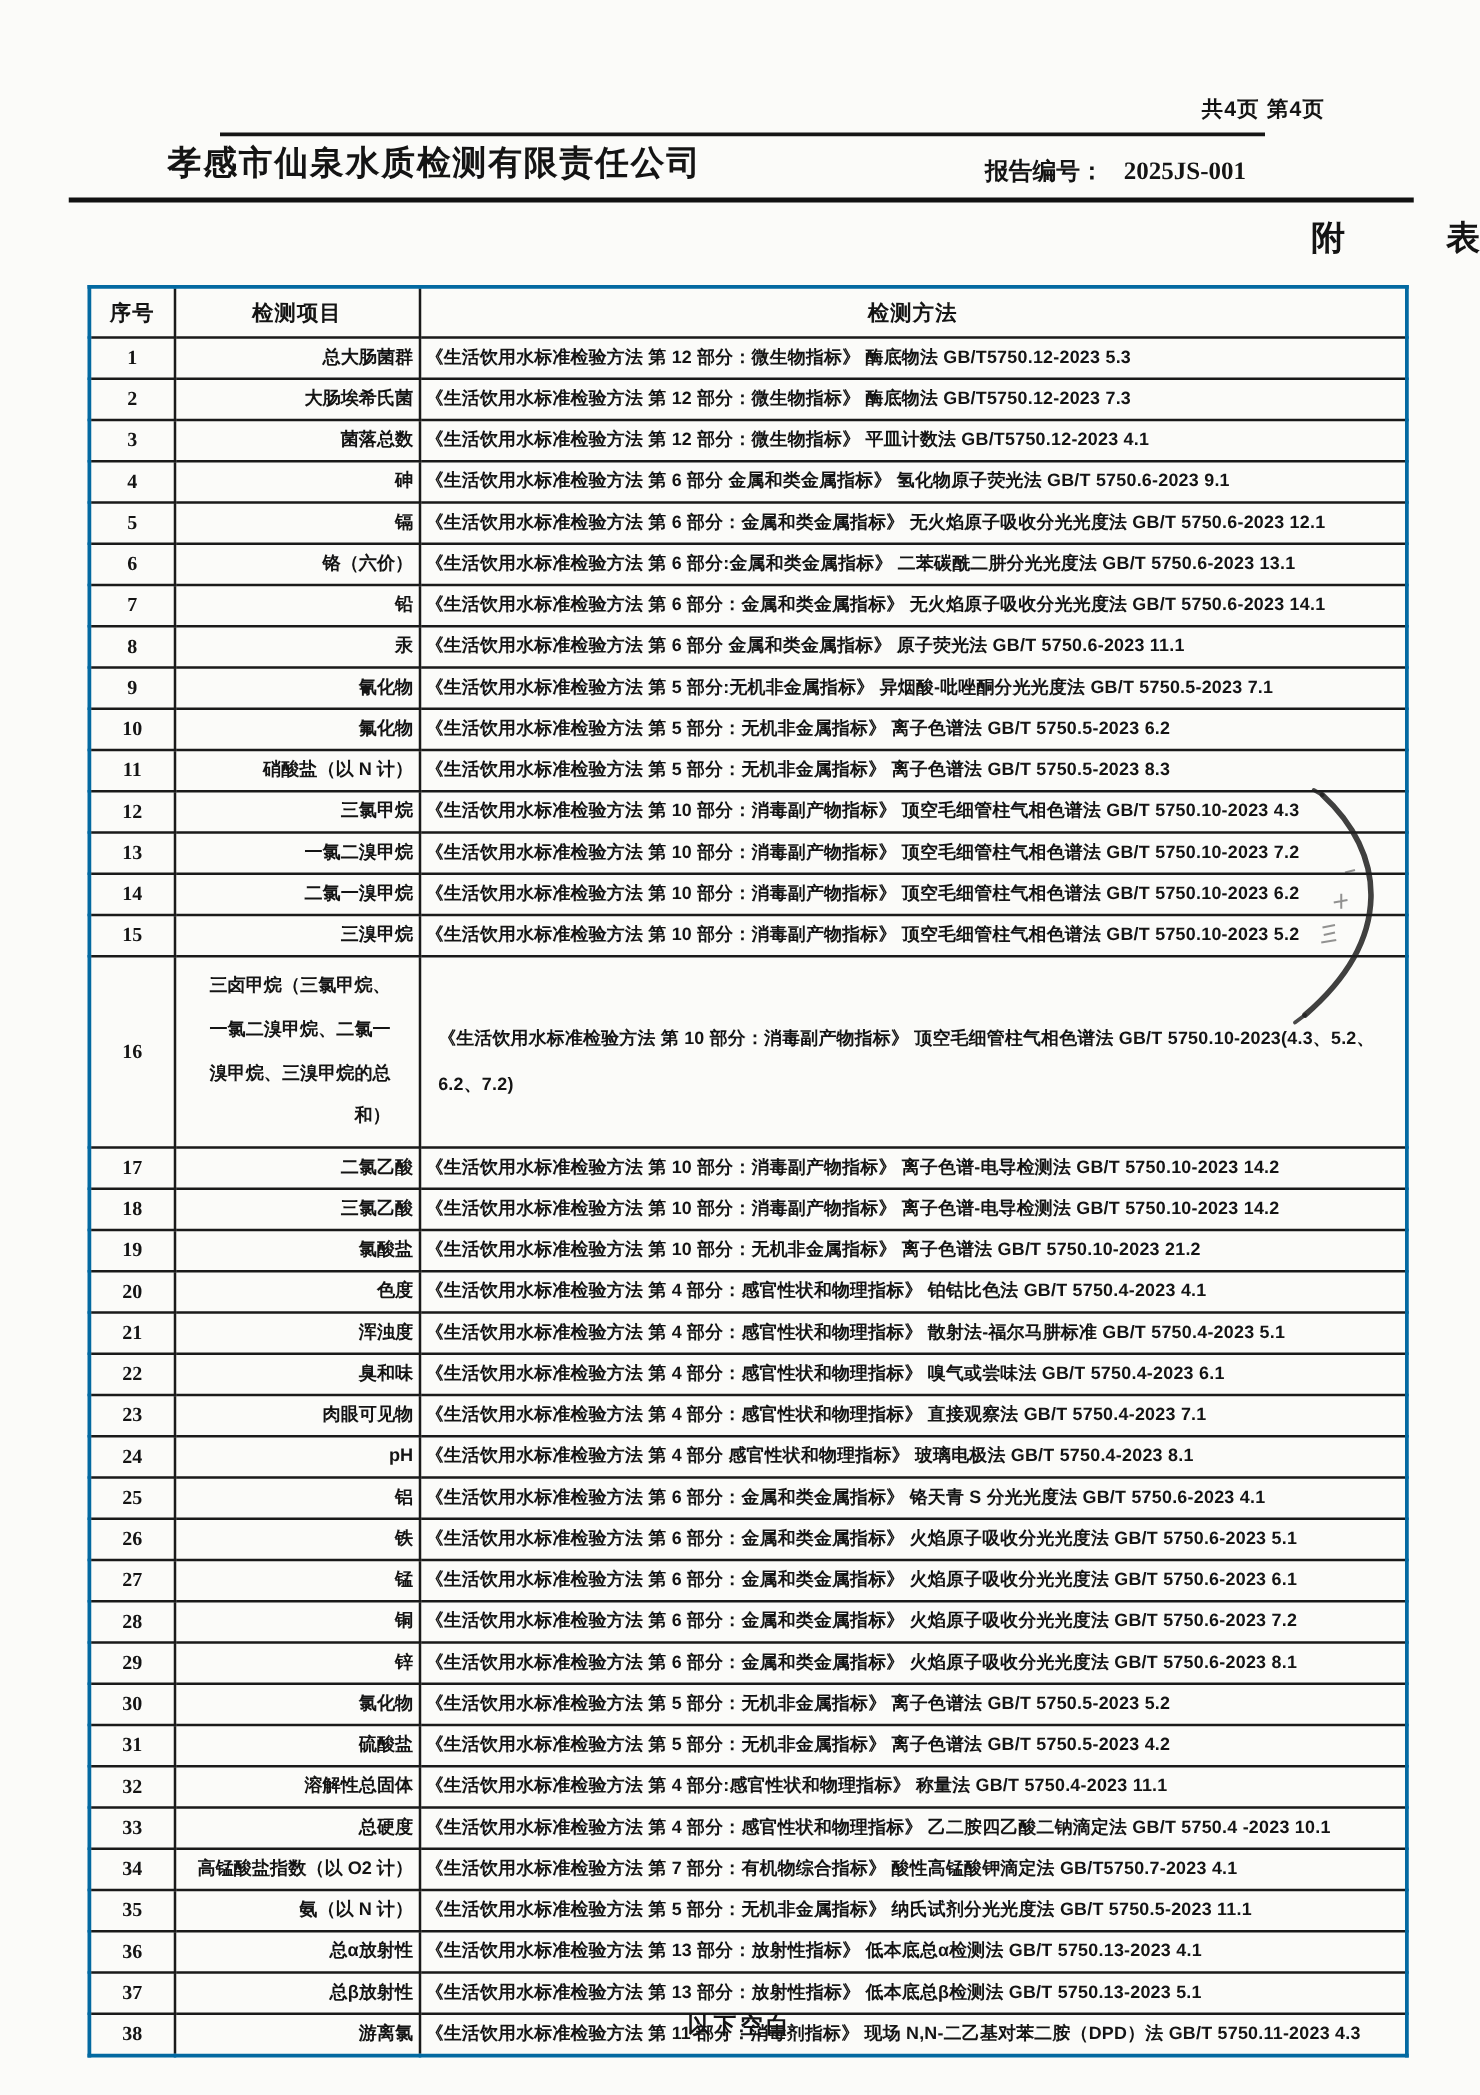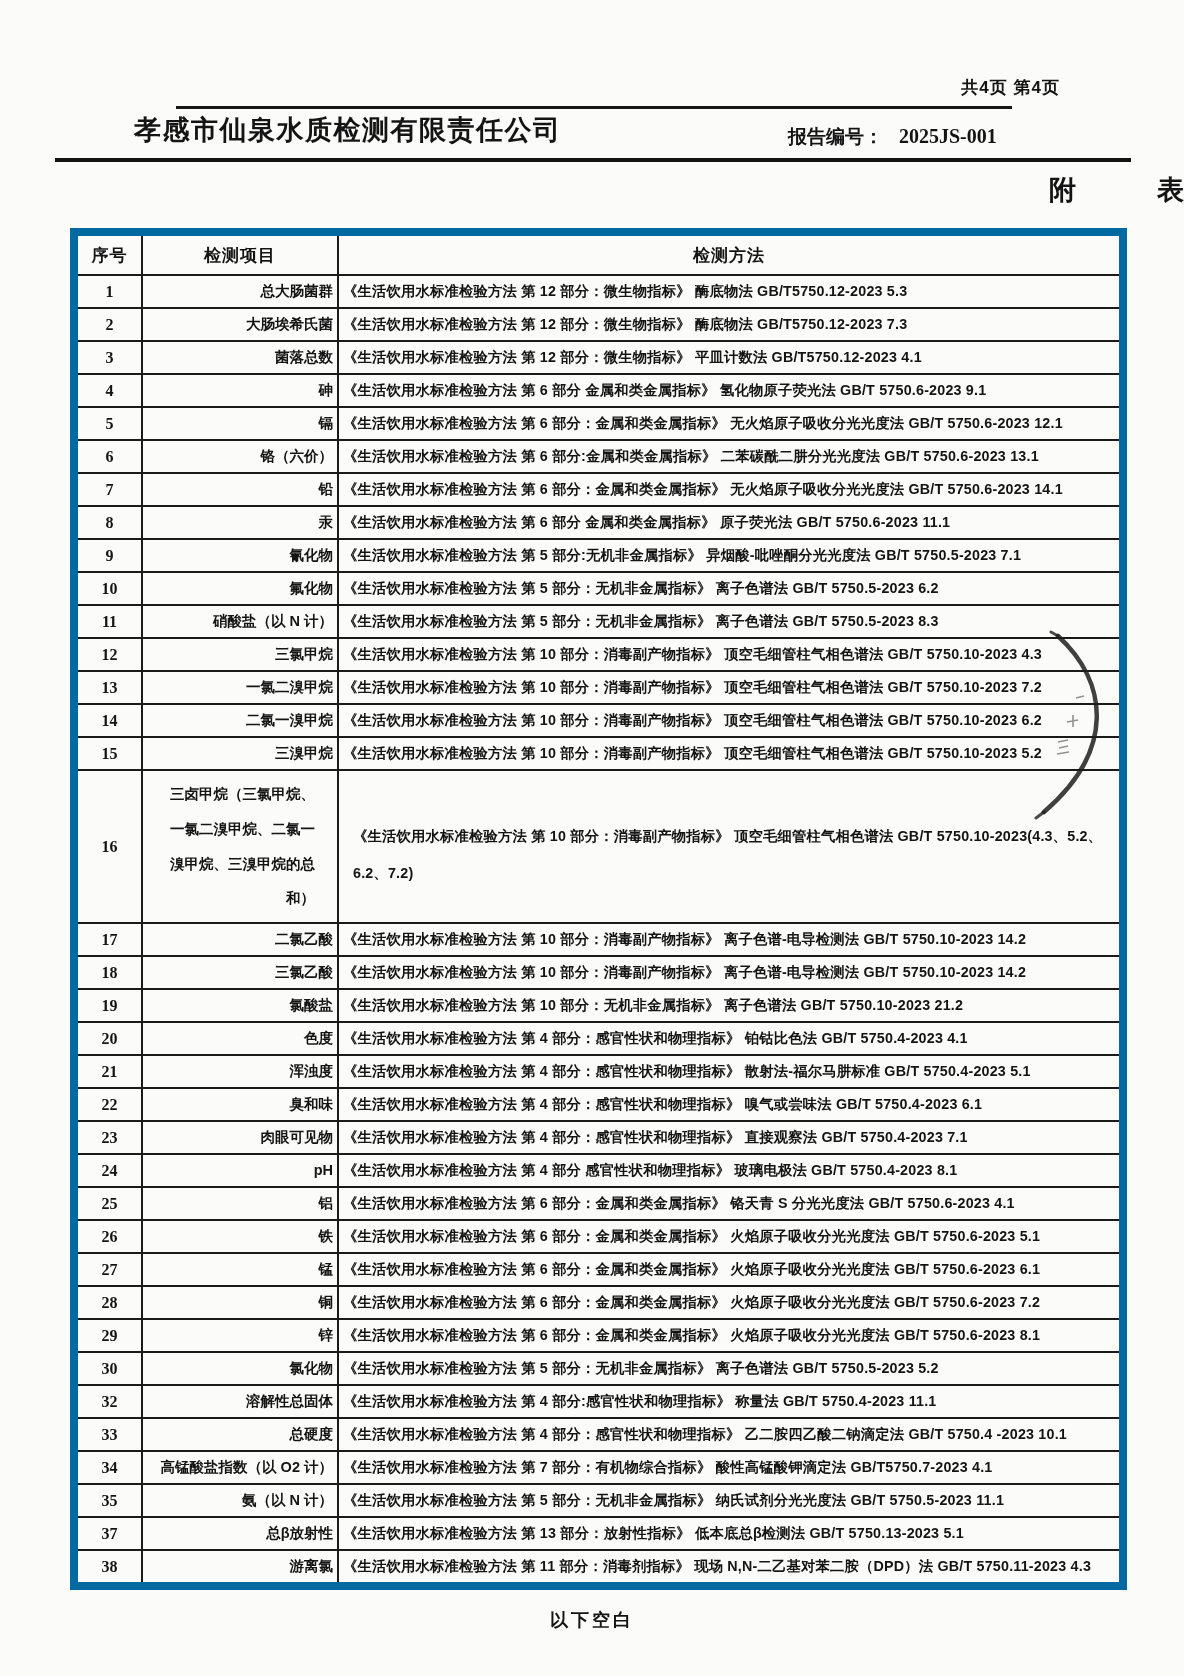--- a/index.html
+++ b/index.html
@@ -35,21 +35,21 @@
   .doc-title {
     position: absolute; left: 0; top: 172px; width: 100%;
     text-align: right; font-size: 27px; font-weight: 800;
     white-space: pre;
   }
   table.main {
     position: absolute; left: 70px; top: 228px;
     width: 1057px;
     border-collapse: collapse;
     table-layout: fixed;
-    border: 8px solid #0369a1;
+    border: 3px solid #0369a1;
   }
   table.main th, table.main td {
     border: 2px solid #1a1a1a;
     padding: 0 4px;
     overflow: hidden;
   }
   col.c-no   { width: 68px; }
   col.c-item { width: 196px; }
   table.main th {
     height: 38px; font-size: 17px; font-weight: 800;
@@ -250,38 +250,48 @@
         <td class="cell-no">29</td>
         <td class="cell-item">锌</td>
         <td class="cell-method">《生活饮用水标准检验方法 第 6 部分：金属和类金属指标》  火焰原子吸收分光光度法  GB/T 5750.6-2023 8.1</td>
       </tr>
       <tr>
         <td class="cell-no">30</td>
         <td class="cell-item">氯化物</td>
         <td class="cell-method">《生活饮用水标准检验方法 第 5 部分：无机非金属指标》  离子色谱法  GB/T 5750.5-2023 5.2</td>
       </tr>
       <tr>
+        <td class="cell-no">31</td>
+        <td class="cell-item">硫酸盐</td>
+        <td class="cell-method">《生活饮用水标准检验方法 第 5 部分：无机非金属指标》  离子色谱法  GB/T 5750.5-2023 4.2</td>
+      </tr>
+      <tr>
         <td class="cell-no">32</td>
         <td class="cell-item">溶解性总固体</td>
         <td class="cell-method">《生活饮用水标准检验方法 第 4 部分:感官性状和物理指标》  称量法 GB/T 5750.4-2023 11.1</td>
       </tr>
       <tr>
         <td class="cell-no">33</td>
         <td class="cell-item">总硬度</td>
         <td class="cell-method">《生活饮用水标准检验方法 第 4 部分：感官性状和物理指标》  乙二胺四乙酸二钠滴定法  GB/T 5750.4 -2023 10.1</td>
       </tr>
       <tr>
         <td class="cell-no">34</td>
         <td class="cell-item">高锰酸盐指数（以 O2 计）</td>
         <td class="cell-method">《生活饮用水标准检验方法 第 7 部分：有机物综合指标》  酸性高锰酸钾滴定法  GB/T5750.7-2023 4.1</td>
       </tr>
       <tr>
         <td class="cell-no">35</td>
         <td class="cell-item">氨（以 N 计）</td>
         <td class="cell-method">《生活饮用水标准检验方法 第 5 部分：无机非金属指标》  纳氏试剂分光光度法  GB/T 5750.5-2023 11.1</td>
+      </tr>
+      <tr>
+        <td class="cell-no">36</td>
+        <td class="cell-item">总α放射性</td>
+        <td class="cell-method">《生活饮用水标准检验方法 第 13 部分：放射性指标》  低本底总α检测法  GB/T 5750.13-2023 4.1</td>
       </tr>
       <tr>
         <td class="cell-no">37</td>
         <td class="cell-item">总β放射性</td>
         <td class="cell-method">《生活饮用水标准检验方法 第 13 部分：放射性指标》  低本底总β检测法  GB/T 5750.13-2023 5.1</td>
       </tr>
       <tr>
         <td class="cell-no">38</td>
         <td class="cell-item">游离氯</td>
         <td class="cell-method">《生活饮用水标准检验方法 第 11 部分：消毒剂指标》  现场 N,N-二乙基对苯二胺（DPD）法  GB/T 5750.11-2023 4.3</td>

